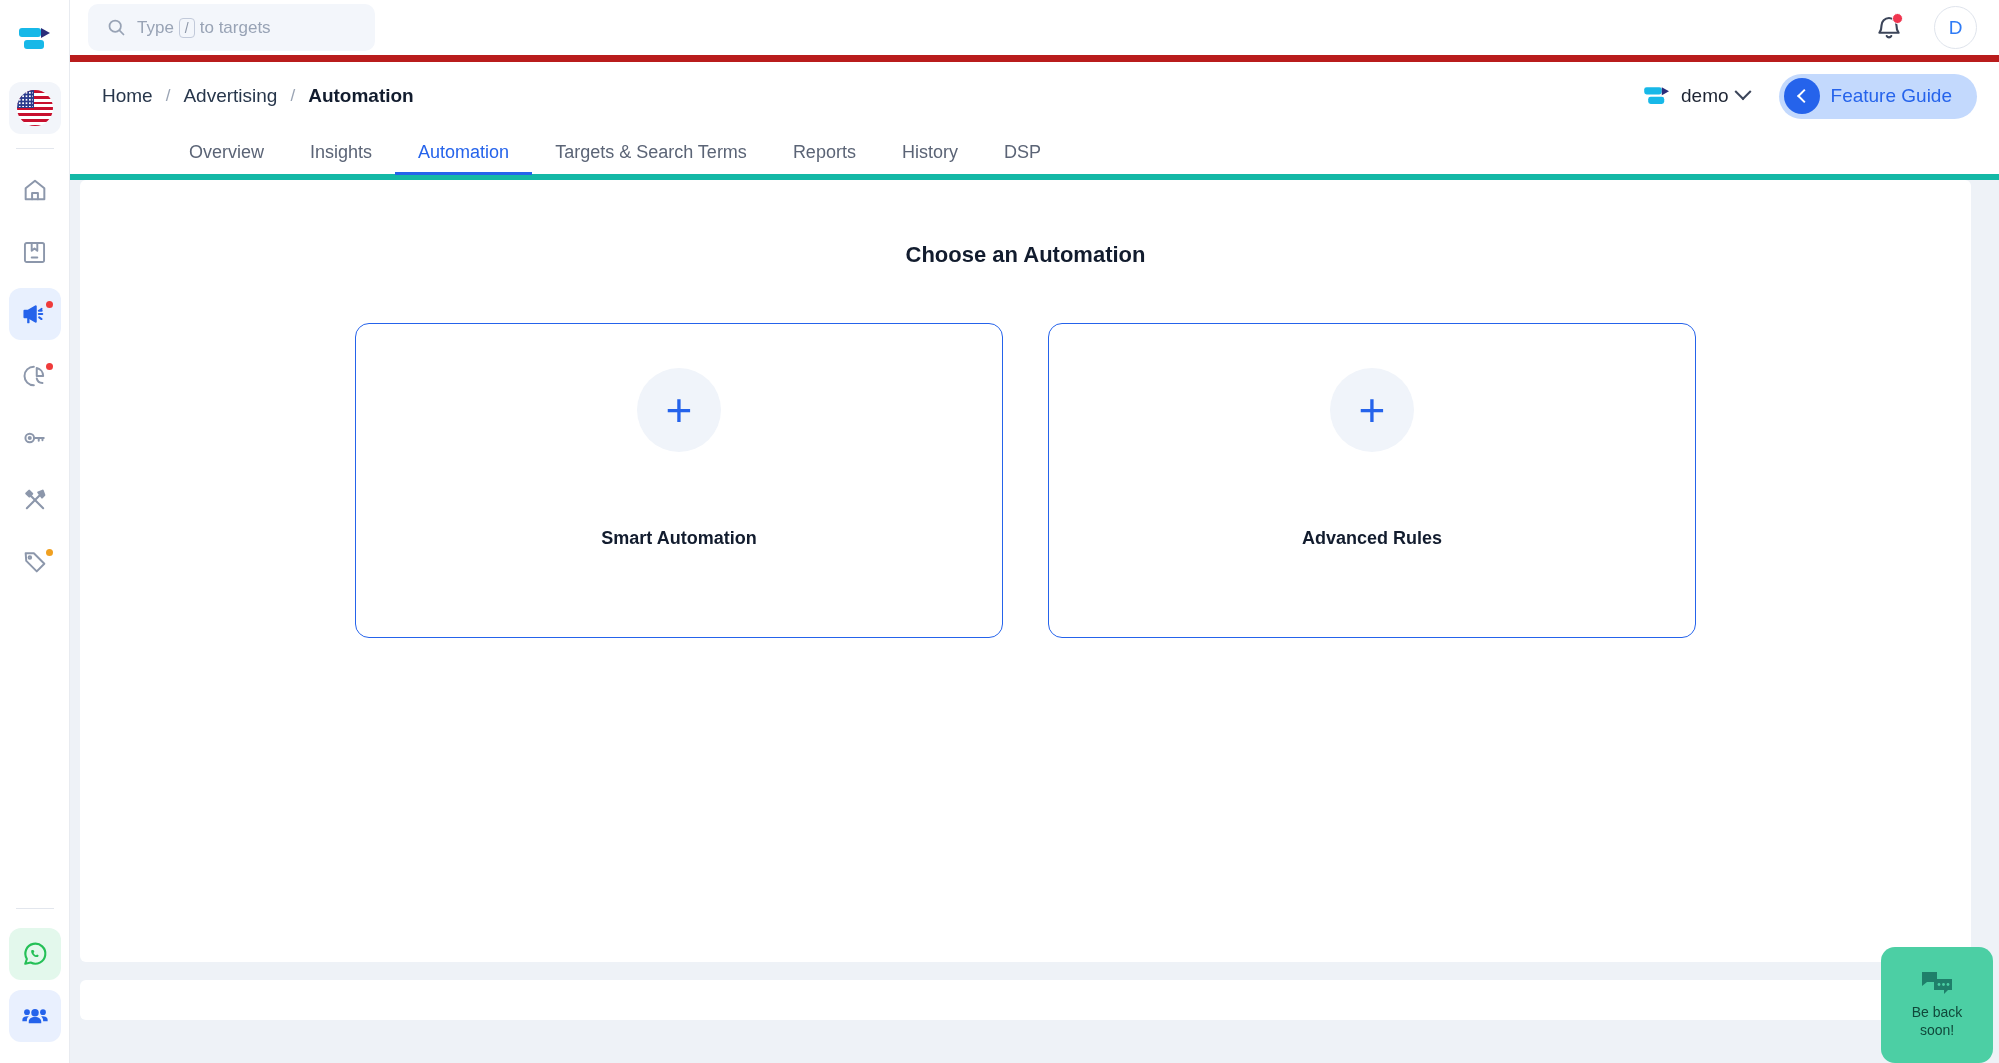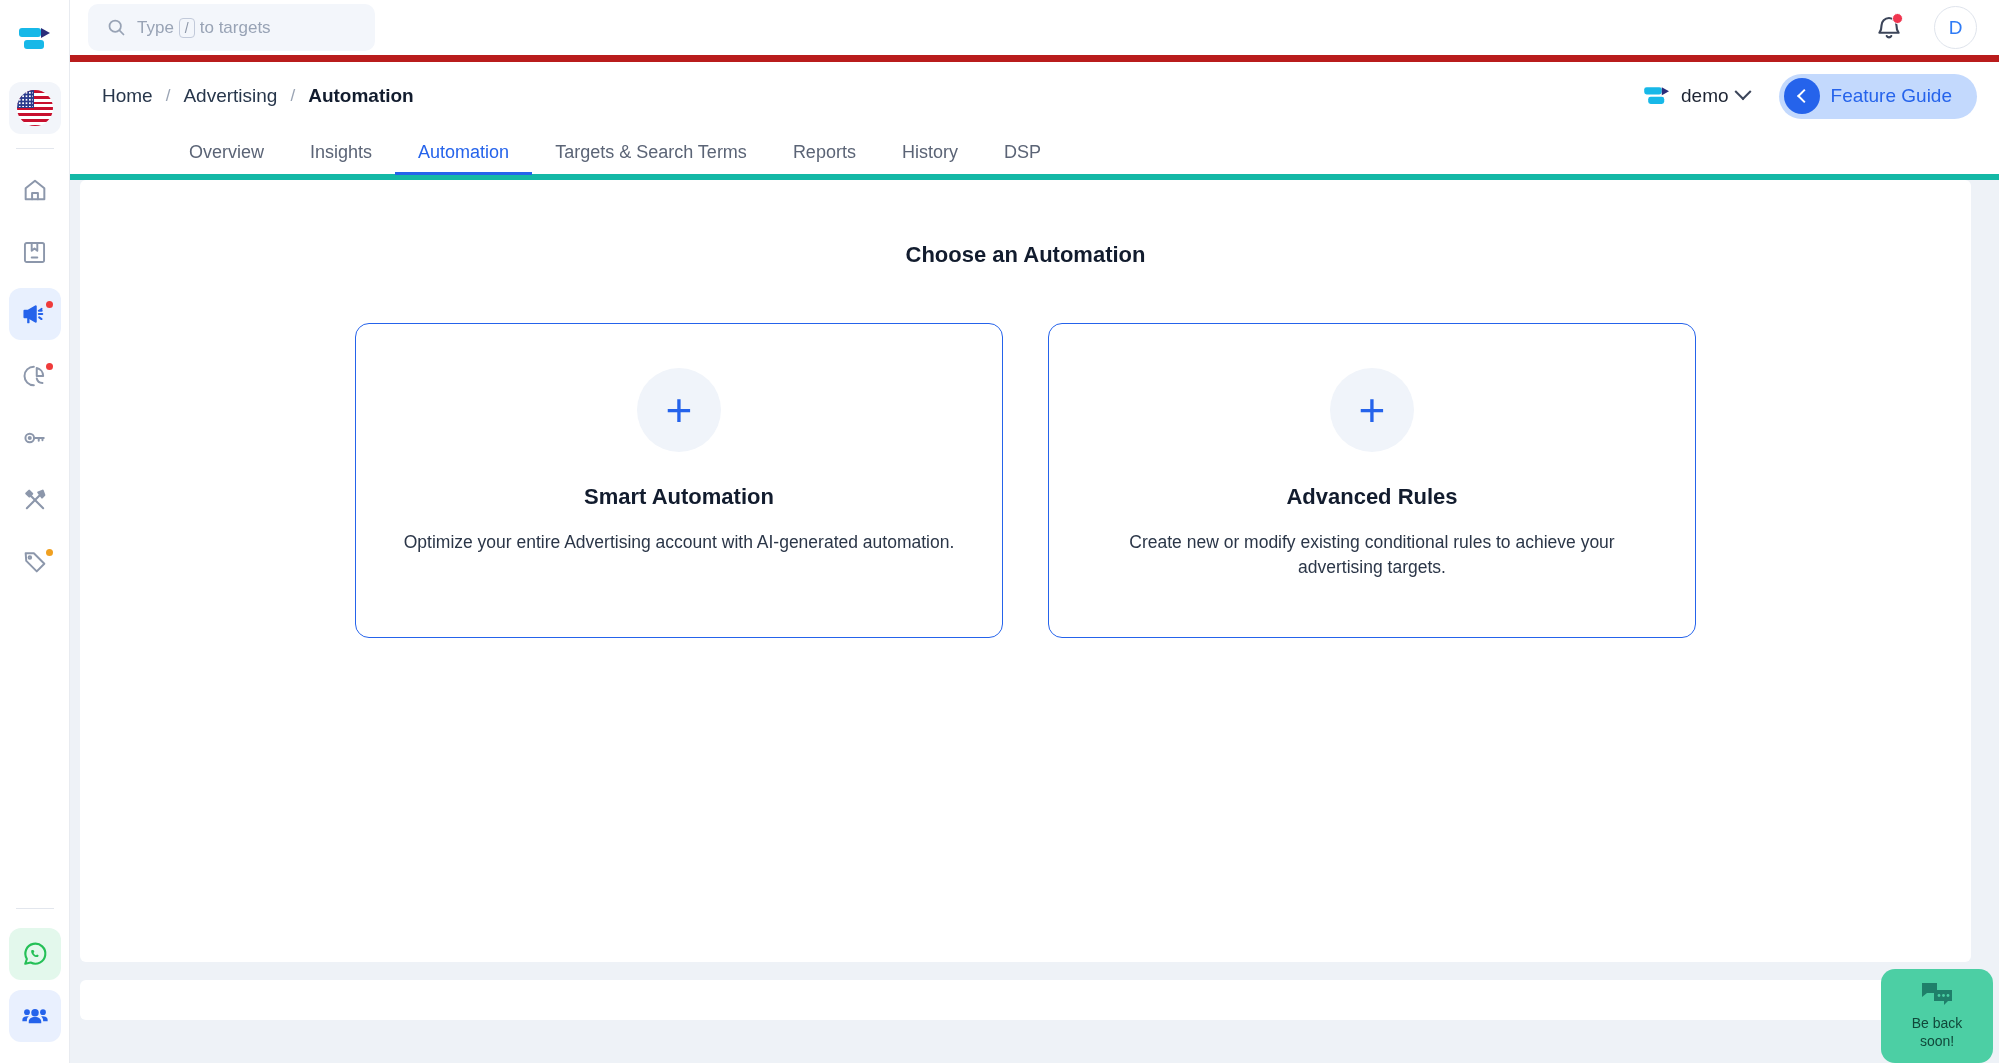--- a/index.html
+++ b/index.html
@@ -202,30 +202,30 @@
     background: #ffffff; cursor: pointer;
     display: flex; flex-direction: column; align-items: center;
     padding-top: 44px;
   }
   .card-plus {
     width: 84px; height: 84px; border-radius: 50%; background: #f0f4fa;
     display: flex; align-items: center; justify-content: center;
     margin-bottom: 32px;
   }
   .plus-glyph { font-size: 46px; color: #2563eb; line-height: 44px; font-weight: 300; }
-  .card-title { font-size: 22px; font-weight: bold; color: #121c2e; margin-bottom: 20px; }
+  .card-title { font-size: 18px; font-weight: bold; color: #121c2e; margin-bottom: 20px; margin-top: 44px; }
   .card-desc {
     font-size: 17.5px; color: #2b3648; text-align: center;
     line-height: 1.45; max-width: 560px;
   }
 
   
   .chatw {
     position: absolute; right: 6px; bottom: 0px;
-    width: 112px; height: 94px;
+    width: 112px; height: 116px;
     background: #4ccfa4; border-radius: 14px;
     display: flex; flex-direction: column; align-items: center;
     justify-content: center; gap: 6px; cursor: pointer; z-index: 30;
   }
   .chatw-text {
     font-size: 14px; color: #10483a; text-align: center; line-height: 1.25;
   }
 </style>
 </head>
 <body>
@@ -404,29 +404,27 @@
       <div class="panel">
         <div class="panel-title">Choose an Automation</div>
 
         <div class="cards">
 
           <div class="card">
             <div class="card-plus">
               <span class="plus-glyph">+</span>
             </div>
             <div class="card-title">Smart Automation</div>
-            <div class="card-desc">Optimize your entire Advertising account with AI-generated automation.</div>
           </div>
 
           <div class="card">
             <div class="card-plus">
               <span class="plus-glyph">+</span>
             </div>
             <div class="card-title">Advanced Rules</div>
-            <div class="card-desc">Create new or modify existing conditional rules to achieve your advertising targets.</div>
           </div>
 
         </div>
       </div>
 
       <div class="panel2"></div>
 
       <div class="chatw">
         <svg width="34" height="27" viewBox="0 0 34 27" fill="#1f7f6a">
           <path d="M2 1h15v10H7l-5 4z"></path>

